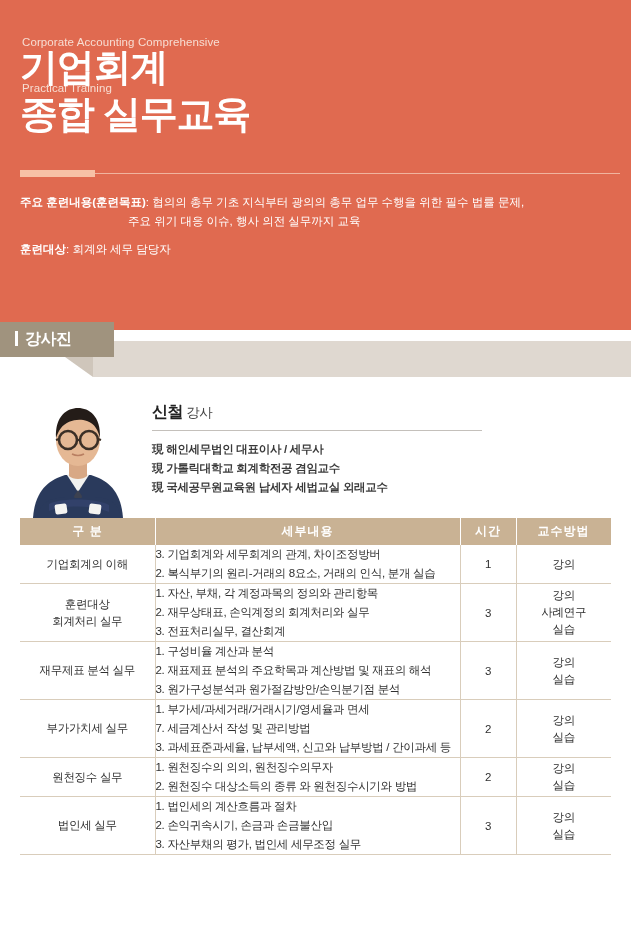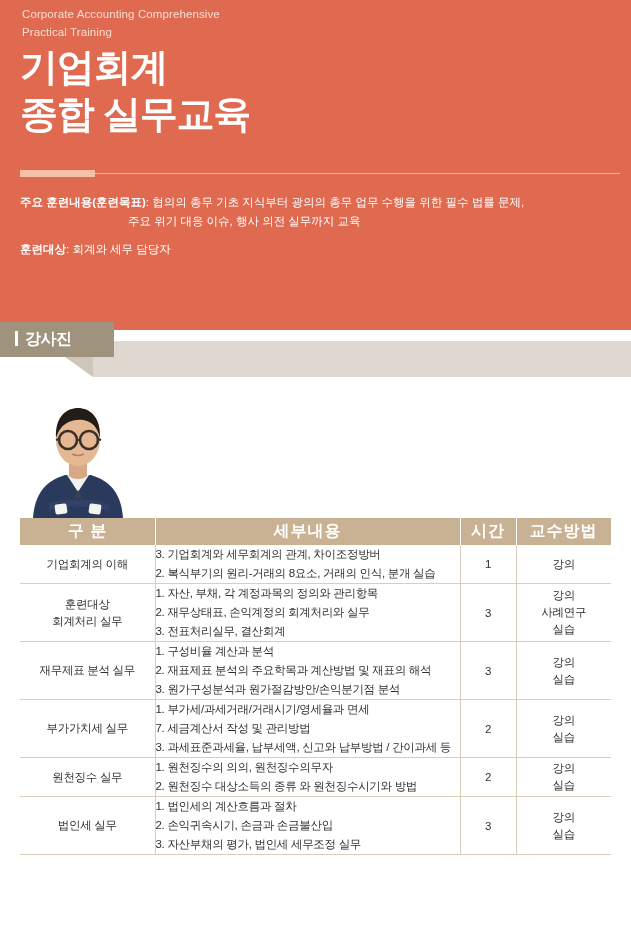--- a/index.html
+++ b/index.html
@@ -10,21 +10,21 @@
     -webkit-font-smoothing:antialiased;
   }
   .page{position:relative;width:631px;height:938px;}
 
   
   .hero{position:absolute;left:0;top:0;width:631px;height:330px;background:#e06a50;}
   .hero-eyebrow{
     position:absolute;left:22px;top:5px;width:430px;
     font-size:11.5px;line-height:18px;color:#f7ddd2;letter-spacing:.1px;
   }
-  .hero-eyebrow div{white-space:nowrap;}
+  .hero-eyebrow div{white-space:nowrap;margin-top:28px;}
   .hero-title{
     position:absolute;left:20px;top:44px;width:500px;
     font-size:38px;line-height:47px;font-weight:bold;color:#ffffff;
     letter-spacing:-1.2px;
   }
   .hero-title div{white-space:nowrap;}
 
   .rule-wrap{position:absolute;left:20px;top:170px;width:600px;height:8px;}
   .rule-thin{position:absolute;left:0;top:3px;width:600px;height:1px;background:#f0b49f;}
   .rule-thick{position:absolute;left:0;top:0px;width:75px;height:7px;background:#f7c1a6;}
@@ -69,21 +69,21 @@
   .inst-name .suffix{font-weight:normal;font-size:13.5px;color:#444444;margin-left:3px;}
   .inst-rule{margin-top:7px;width:330px;height:1px;background:#c4c0bb;}
   .inst-creds{margin-top:9px;}
   .cred{font-size:11.5px;line-height:19px;color:#3a3a3a;font-weight:bold;white-space:nowrap;letter-spacing:-0.3px;}
   .cred .hanja{font-weight:bold;margin-right:3px;}
 
   
   .tbl{position:absolute;left:20px;top:518px;width:591px;border-collapse:collapse;table-layout:fixed;}
   .tbl th,.tbl td{padding:0;}
   .tbl thead th{
-    background:#c9b294;color:#ffffff;font-size:16px;font-weight:bold;
+    background:#c9b294;color:#ffffff;font-size:12px;font-weight:bold;
     height:27px;text-align:center;letter-spacing:1px;border:none;
   }
   .tbl thead th.sep{box-shadow:inset 1px 0 0 #ffffff;}
   .tbl tbody td{
     border-bottom:1px solid #d9cdbb;
     font-size:11.5px;color:#2f2f2f;letter-spacing:-0.3px;
   }
   .tbl tbody tr:first-child td{border-top:none;}
   .c-div{text-align:center;vertical-align:middle;line-height:17px;padding:8px 4px;}
   .c-detail{
@@ -171,20 +171,37 @@
         <path d="M47 62 Q53 65 59 62" stroke="#b97f62" stroke-width="1.6" fill="none"></path>
 
         <path d="M12 126 C14 112 26 104 40 106 L70 106 C84 104 94 112 96 126 Z" fill="#2a3a5c"></path>
         <path d="M24 112 C36 106 70 106 84 113 L84 120 C68 113 38 113 24 119 Z" fill="#32416a"></path>
 
         <rect x="30" y="112" width="12" height="10" rx="2" fill="#f4f4f2" transform="rotate(-8 36 117)"></rect>
         <rect x="64" y="112" width="12" height="10" rx="2" fill="#f4f4f2" transform="rotate(8 70 117)"></rect>
       </svg>
     </div>
 
+    <div class="inst-info">
+      <div class="inst-name">
+        <b>신철</b><span class="suffix">강사</span>
+      </div>
+      <div class="inst-rule"></div>
+      <div class="inst-creds">
+        <div class="cred">
+          <span class="hanja">現</span><span>해인세무법인 대표이사 / 세무사</span>
+        </div>
+        <div class="cred">
+          <span class="hanja">現</span><span>가톨릭대학교 회계학전공 겸임교수</span>
+        </div>
+        <div class="cred">
+          <span class="hanja">現</span><span>국세공무원교육원 납세자 세법교실 외래교수</span>
+        </div>
+      </div>
+    </div>
   </div>
 
   <table class="tbl">
     <colgroup>
       <col class="col-div">
         <col class="col-detail">
         <col class="col-hours">
         <col class="col-method">
     </colgroup>
     <thead>

